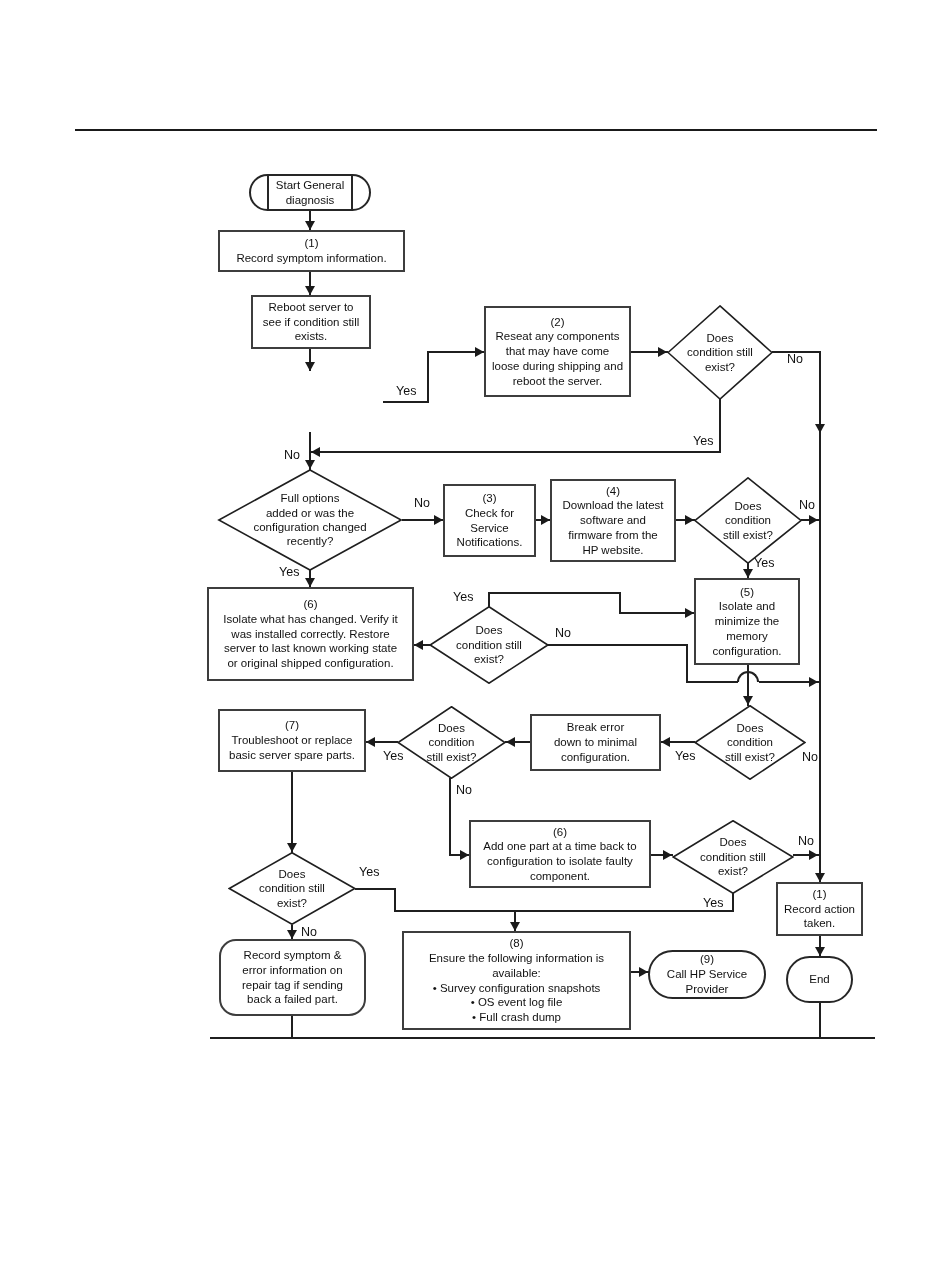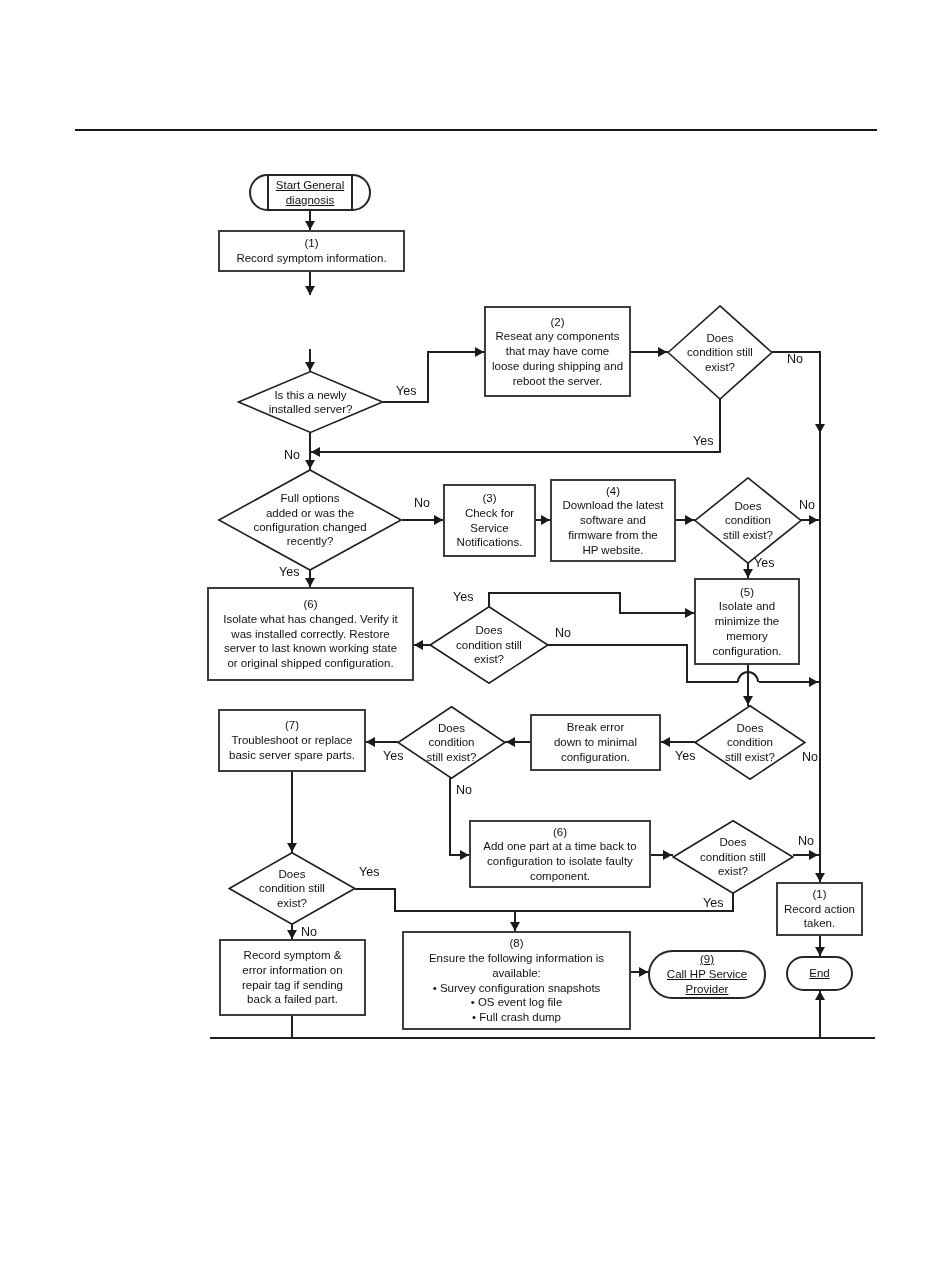--- a/index.html
+++ b/index.html
@@ -11,21 +11,21 @@
   .arr{position:absolute;width:0;height:0;border-style:solid;display:block;}
   .ad{border-width:9px 5px 0 5px;border-color:#1a1a1a transparent transparent transparent;}
   .au{border-width:0 5px 9px 5px;border-color:transparent transparent #1a1a1a transparent;}
   .al{border-width:5px 9px 5px 0;border-color:transparent #1a1a1a transparent transparent;}
   .ar{border-width:5px 0 5px 9px;border-color:transparent transparent transparent #1a1a1a;}
   .box{position:absolute;border:2px solid #3d3d3d;background:#fff;display:flex;
        align-items:center;justify-content:center;text-align:center;
        white-space:pre-line;font-size:11.5px;line-height:1.28;box-sizing:border-box;padding:2px;}
   .stadium{position:absolute;border:2px solid #262626;border-radius:999px;background:#fff;
        display:flex;align-items:center;justify-content:center;text-align:center;
-       white-space:pre-line;font-size:11.5px;line-height:1.3;box-sizing:border-box;text-decoration:underline;}
+       white-space:pre-line;font-size:11.5px;line-height:1.3;box-sizing:border-box;}
   .caplines{position:absolute;top:-1px;bottom:-1px;left:16px;right:16px;
        border-left:2px solid #262626;border-right:2px solid #262626;}
   .diamond{position:absolute;}
   .dsvg{position:absolute;left:0;top:0;width:100%;height:100%;}
   .dtext{position:absolute;inset:0;display:flex;align-items:center;justify-content:center;
        text-align:center;white-space:pre-line;font-size:11.5px;line-height:1.25;}
   .lbl{position:absolute;font-size:12.5px;color:#111;background:#fff;padding:0 1px;line-height:1;}
   .hop{position:absolute;width:22px;height:11px;border:2px solid #1f1f1f;border-bottom:none;
        border-radius:11px 11px 0 0;box-sizing:border-box;background:transparent;}
 </style>
@@ -161,28 +161,24 @@
   <span class="lbl" style="left:300px;top:926px;">No</span>
 
   <div class="stadium" style="left:249px;top:174px;width:122px;height:37px;">
     <i class="caplines"></i>
     <span style="position:relative;">Start General
 diagnosis</span>
   </div>
 
   <div class="box" style="left:218px;top:230px;width:187px;height:42px;">(1)
 Record symptom information.</div>
-
-  <div class="diamond" style="left:237px;top:371px;width:147px;height:62px;">
-    <svg class="dsvg" viewBox="0 0 100 100" preserveAspectRatio="none">
-        <polygon points="50,1 99,50 50,99 1,50" fill="#fff" stroke="#1f1f1f" stroke-width="1.6" vector-effect="non-scaling-stroke"></polygon>
-      </svg>
-    <div class="dtext">Is this a newly
-installed server?</div>
-  </div>
+  <div class="box" style="left:251px;top:295px;width:120px;height:54px;">Reboot server to
+see if condition still
+exists.</div>
+
 
   <div class="box" style="left:484px;top:306px;width:147px;height:91px;">(2)
 Reseat any components
 that may have come
 loose during shipping and
 reboot the server.</div>
 
   <div class="diamond" style="left:667px;top:305px;width:106px;height:95px;">
     <svg class="dsvg" viewBox="0 0 100 100" preserveAspectRatio="none">
         <polygon points="50,1 99,50 50,99 1,50" fill="#fff" stroke="#1f1f1f" stroke-width="1.6" vector-effect="non-scaling-stroke"></polygon>
@@ -287,29 +283,29 @@
 
   <div class="diamond" style="left:228px;top:852px;width:128px;height:73px;">
     <svg class="dsvg" viewBox="0 0 100 100" preserveAspectRatio="none">
         <polygon points="50,1 99,50 50,99 1,50" fill="#fff" stroke="#1f1f1f" stroke-width="1.6" vector-effect="non-scaling-stroke"></polygon>
       </svg>
     <div class="dtext">Does
 condition still
 exist?</div>
   </div>
 
-  <div class="box" style="left:219px;top:939px;width:147px;height:77px;">Record symptom &amp;
+  <div class="box" style="left:219px;top:939px;width:147px;height:77px;border-radius:17px;">Record symptom &amp;
 error information on
 repair tag if sending
 back a failed part.</div>
   <div class="box" style="left:402px;top:931px;width:229px;height:99px;">(8)
 Ensure the following information is
 available:
 • Survey configuration snapshots
 • OS event log file
 • Full crash dump</div>
 
   <div class="stadium" style="left:648px;top:950px;width:118px;height:49px;">(9)
 Call HP Service
 Provider</div>
-  <div class="stadium" style="left:786px;top:956px;width:67px;height:35px;">End</div>
+  <div class="stadium" style="left:786px;top:956px;width:67px;height:47px;">End</div>
 
 </div>
 
 </body></html>

